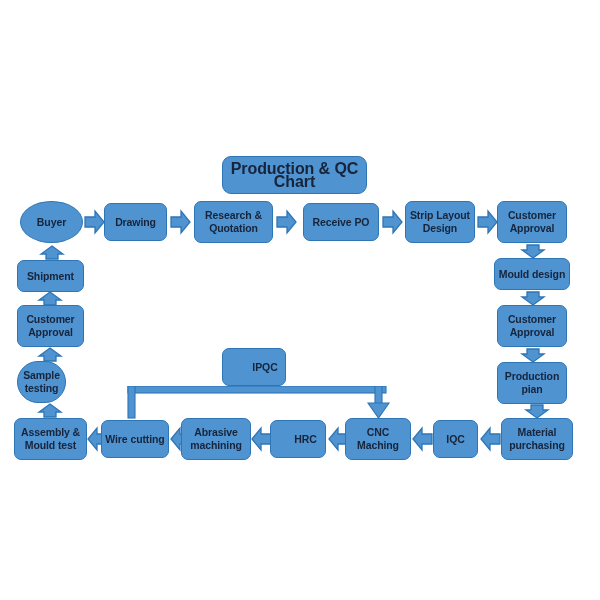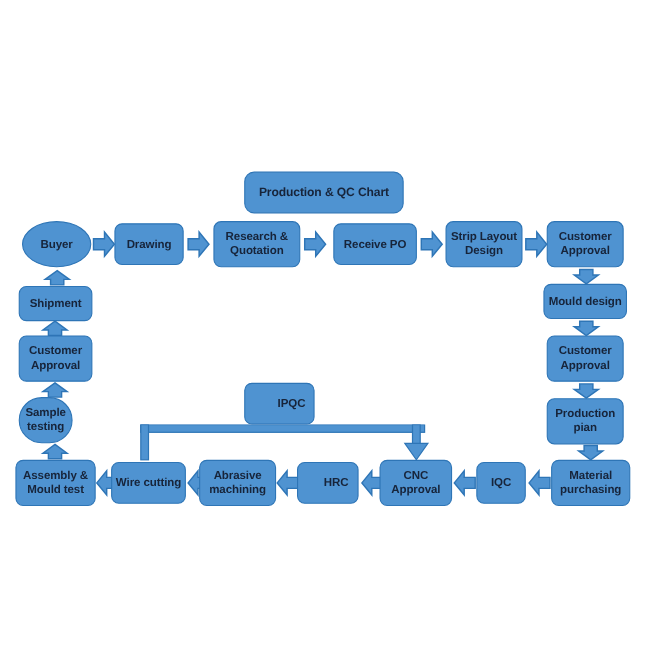--- a/index.html
+++ b/index.html
@@ -31,21 +31,21 @@
     align-items: center;
     justify-content: center;
     text-align: center;
     padding: 2px 3px;
     letter-spacing: -0.1px;
   }
   .node.ellipse {
     border-radius: 50%;
   }
   .node.title {
-    font-size: 11px;
+    font-size: 16px;
     border-radius: 9px;
   }
   .arrow {
     position: absolute;
   }
   .arrow svg {
     display: block;
     overflow: visible;
   }
   .bracket {
@@ -211,21 +211,21 @@
 
   <div class="node" style="left:501px; top:418px; width:72px; height:42px;">
     <span>Material purchasing</span>
   </div>
 
   <div class="node" style="left:433px; top:420px; width:45px; height:38px;">
     <span>IQC</span>
   </div>
 
   <div class="node" style="left:345px; top:418px; width:66px; height:42px;">
-    <span>CNC Approval</span>
+    <span>CNC Maching</span>
   </div>
 
   <div class="node" style="left:270px; top:420px; width:56px; height:38px;padding-left:18px;">
     <span>HRC</span>
   </div>
 
   <div class="node" style="left:181px; top:418px; width:70px; height:42px;justify-content:flex-end;">
     <span>Abrasive machining</span>
   </div>
 

